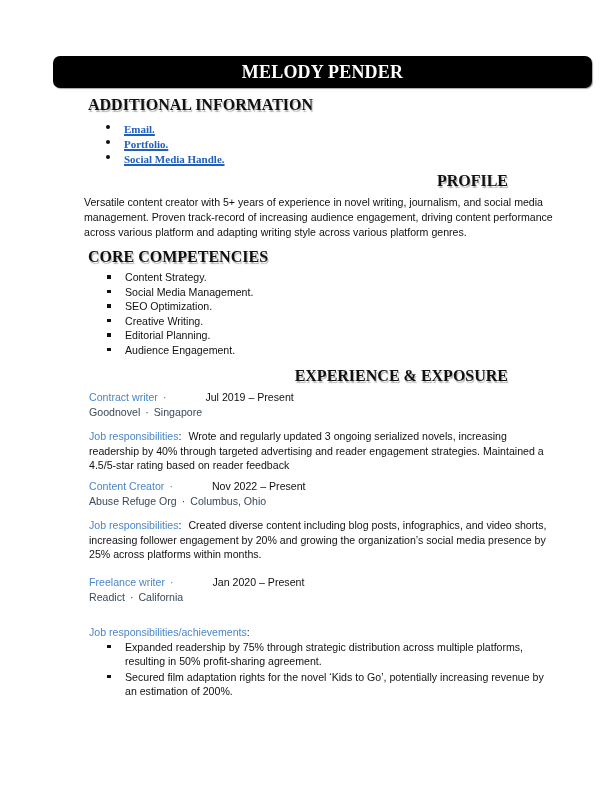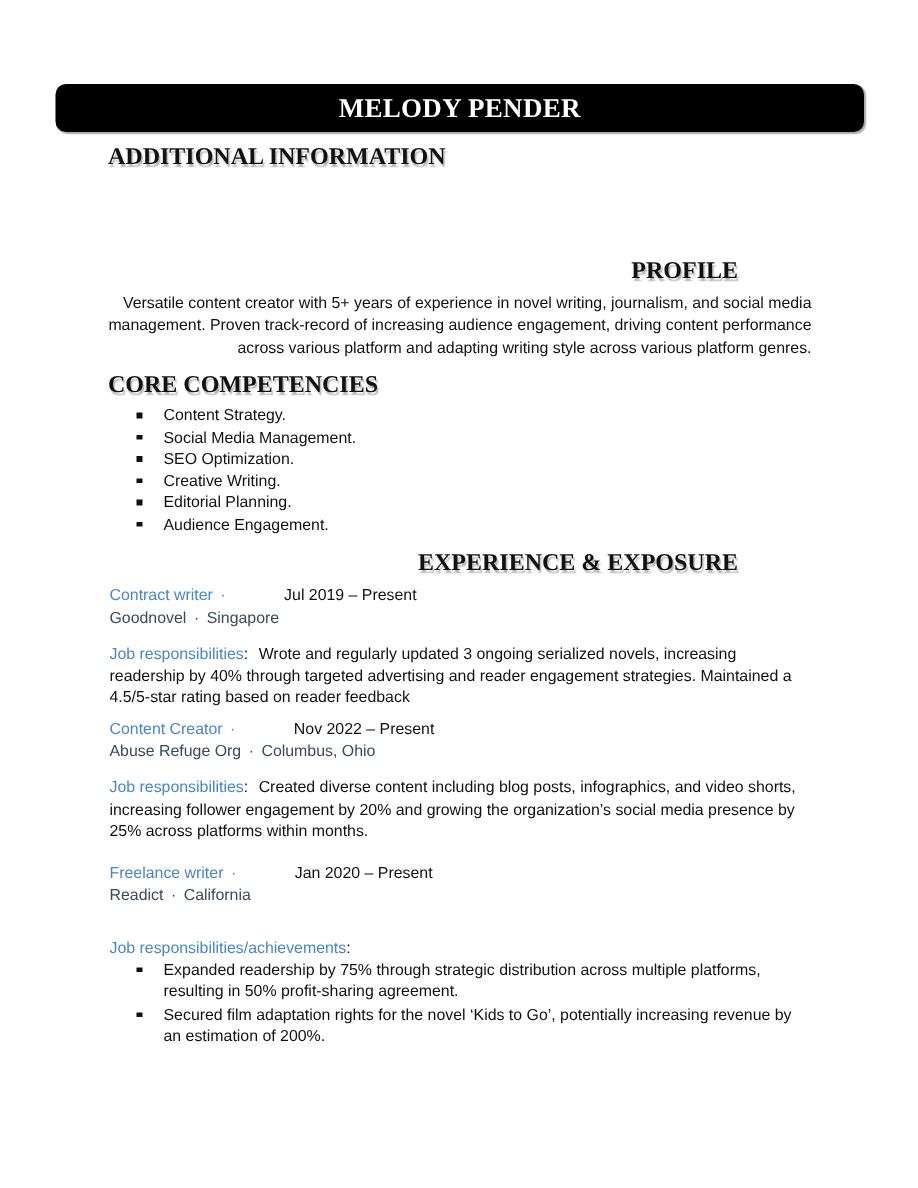--- a/index.html
+++ b/index.html
@@ -4,21 +4,21 @@
   <style>
     * { margin: 0; padding: 0; box-sizing: border-box; }
     html, body {
       width: 612px; height: 792px; background: #ffffff; overflow: hidden;
     }
     body {
       position: relative;
       font-family: "Liberation Sans", "DejaVu Sans", sans-serif;
       color: #111111;
     }
-    .page { position: absolute; left: 0; top: 0; width: 564px; height: 792px; text-decoration: underline; }
+    .page { position: absolute; left: 16px; top: 0; width: 564px; height: 792px; text-decoration: underline; }
 
     .name-bar {
       position: absolute; left: 37px; top: 56px; width: 539px; height: 32px;
       background: #000000; border-radius: 7px;
       box-shadow: 1px 1px 1px rgba(0,0,0,0.35);
       display: flex; align-items: center; justify-content: center;
     }
     .name-bar .name {
       color: #ffffff;
       font-family: "Liberation Serif", "DejaVu Serif", serif;
@@ -45,21 +45,21 @@
     .link-list a {
       font-family: "Liberation Serif", "DejaVu Serif", serif;
       font-weight: bold; font-size: 11px; color: #1f5fbf;
       text-decoration: underline; text-decoration-thickness: 1.5px;
       text-underline-offset: 1px;
     }
 
     .profile-text {
       position: absolute; left: 68px; top: 195px; width: 473px;
       font-size: 10.6px; line-height: 15px; color: #111111;
-      text-align: right;
+      text-align: left;
     }
 
     .sq-list { position: absolute; list-style: none; }
     .sq-list li {
       position: relative; padding-left: 18px;
       font-size: 10.6px; line-height: 14.6px; color: #111111;
     }
     .sq-list li .sq {
       position: absolute; left: 0; top: 5px; width: 3.5px; height: 3.5px;
       background: #111111;
@@ -83,20 +83,34 @@
 </head>
 <body>
 
 <div class="page">
 
   <div class="name-bar">
     <span class="name">MELODY PENDER</span>
   </div>
 
   <div class="section-heading" style="left:72px; top:96px;">ADDITIONAL INFORMATION</div>
+  <ul class="link-list">
+    <li>
+      <span class="bullet"></span>
+      <a href="#">Email.</a>
+    </li>
+    <li>
+      <span class="bullet"></span>
+      <a href="#">Portfolio.</a>
+    </li>
+    <li>
+      <span class="bullet"></span>
+      <a href="#">Social Media Handle.</a>
+    </li>
+  </ul>
 
   <div class="section-heading" style="right:72px; top:172px;">PROFILE</div>
   <p class="profile-text">Versatile content creator with 5+ years of experience in novel writing, journalism, and social media management. Proven track-record of increasing audience engagement, driving content performance across various platform and adapting writing style across various platform genres.</p>
 
   <div class="section-heading" style="left:72px; top:248px;">CORE COMPETENCIES</div>
   <ul class="sq-list comp-list">
     <li><span class="sq"></span><span>Content Strategy.</span></li>
     <li><span class="sq"></span><span>Social Media Management.</span></li>
     <li><span class="sq"></span><span>SEO Optimization.</span></li>
     <li><span class="sq"></span><span>Creative Writing.</span></li>

